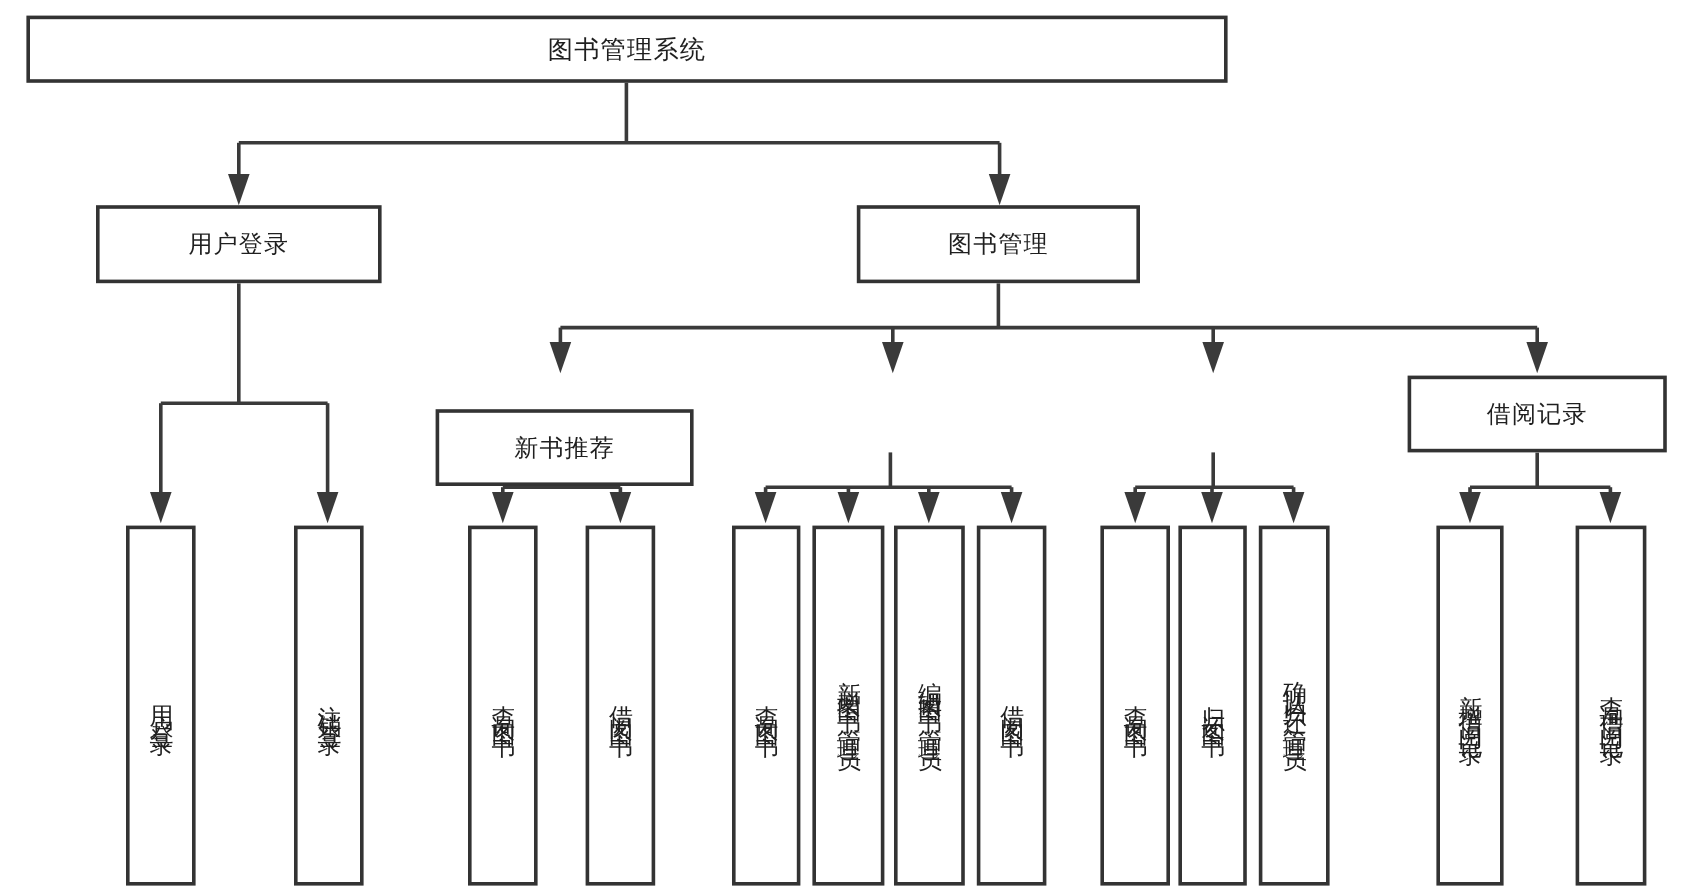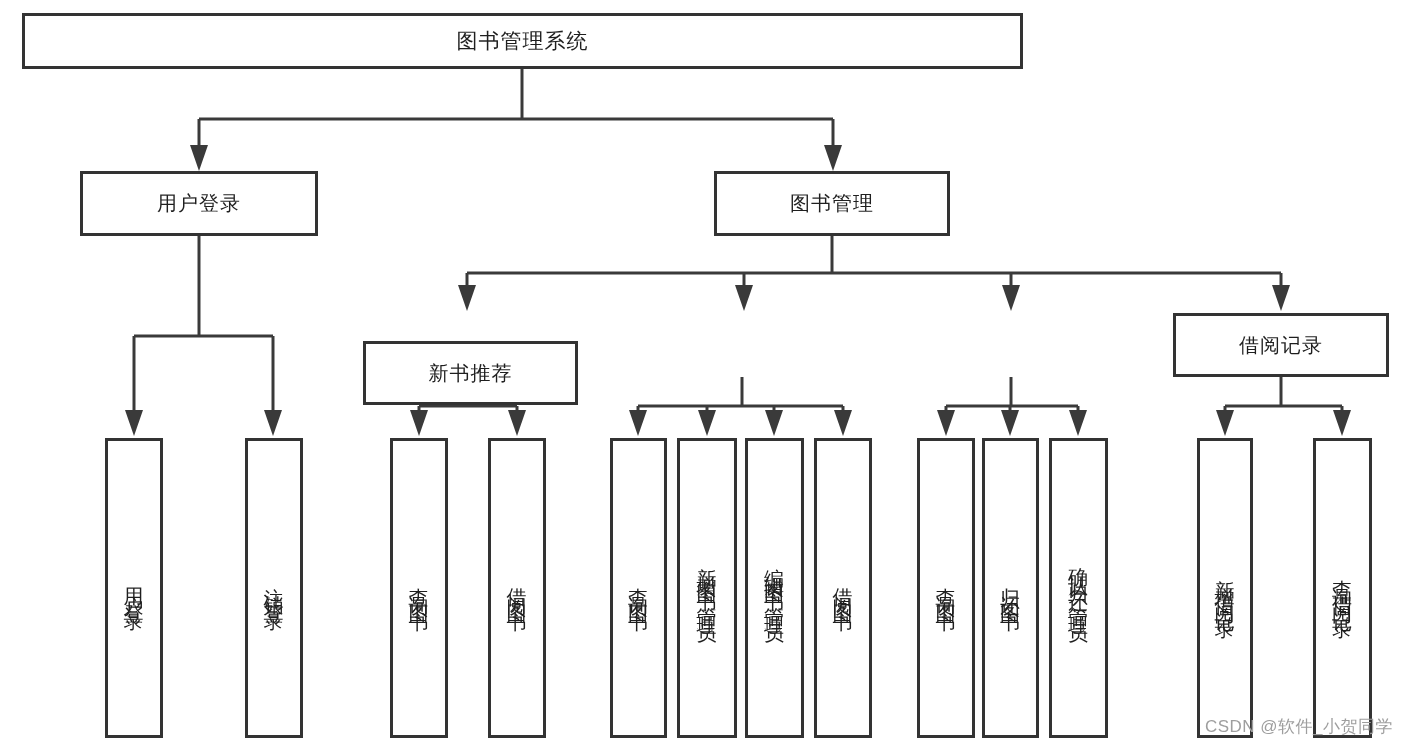--- a/index.html
+++ b/index.html
@@ -184,15 +184,14 @@
     <span>确认归还（管理员）</span>
   </div>
 
   <div class="leaf" style="left:1197px; top:438px; width:56px; height:300px;">
     <span>新增借阅记录</span>
   </div>
   <div class="leaf" style="left:1313px; top:438px; width:59px; height:300px;">
     <span>查询借阅记录</span>
   </div>
 
-  <div class="watermark">CSDN @软件_小贺同学</div>
 
 </div>
 
 </body></html>

